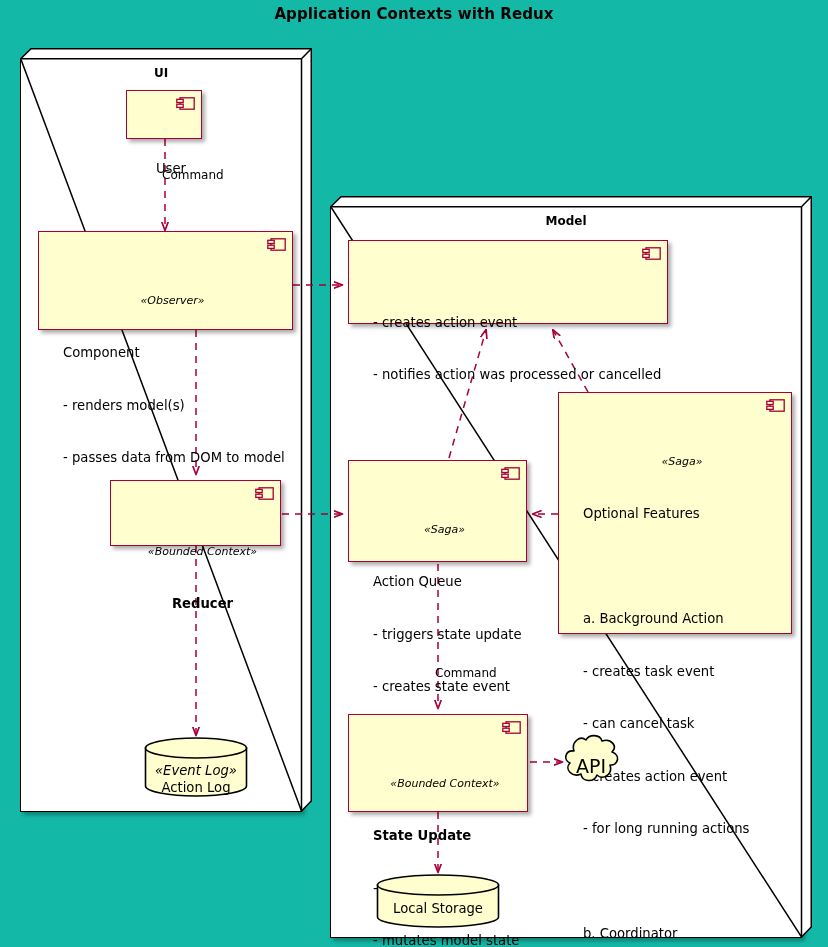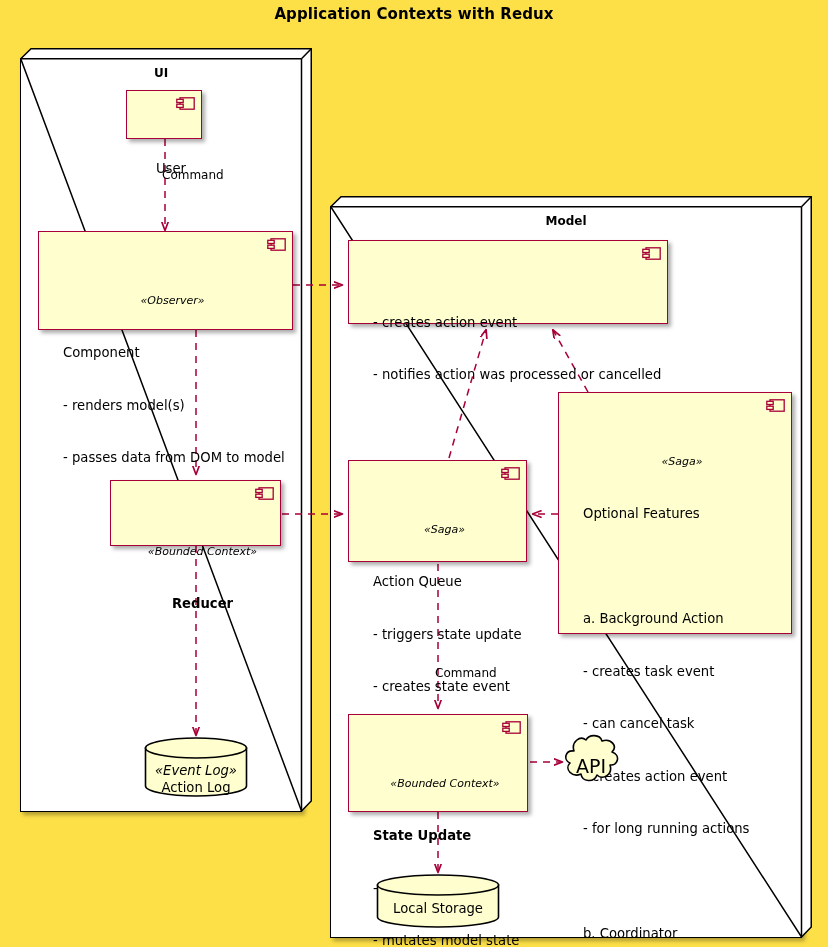--- a/index.html
+++ b/index.html
@@ -4,21 +4,21 @@
 <style>
   html, body {
     margin: 0;
     padding: 0;
     background: #ffffff;
   }
   #canvas {
     position: relative;
     width: 828px;
     height: 947px;
-    background: #fde047;
+    background: #14b8a6;
     font-family: "DejaVu Sans", "Liberation Sans", sans-serif;
     overflow: hidden;
   }
 
   
   .diagram-title {
     position: absolute;
     left: 0;
     top: 5px;
     width: 828px;

